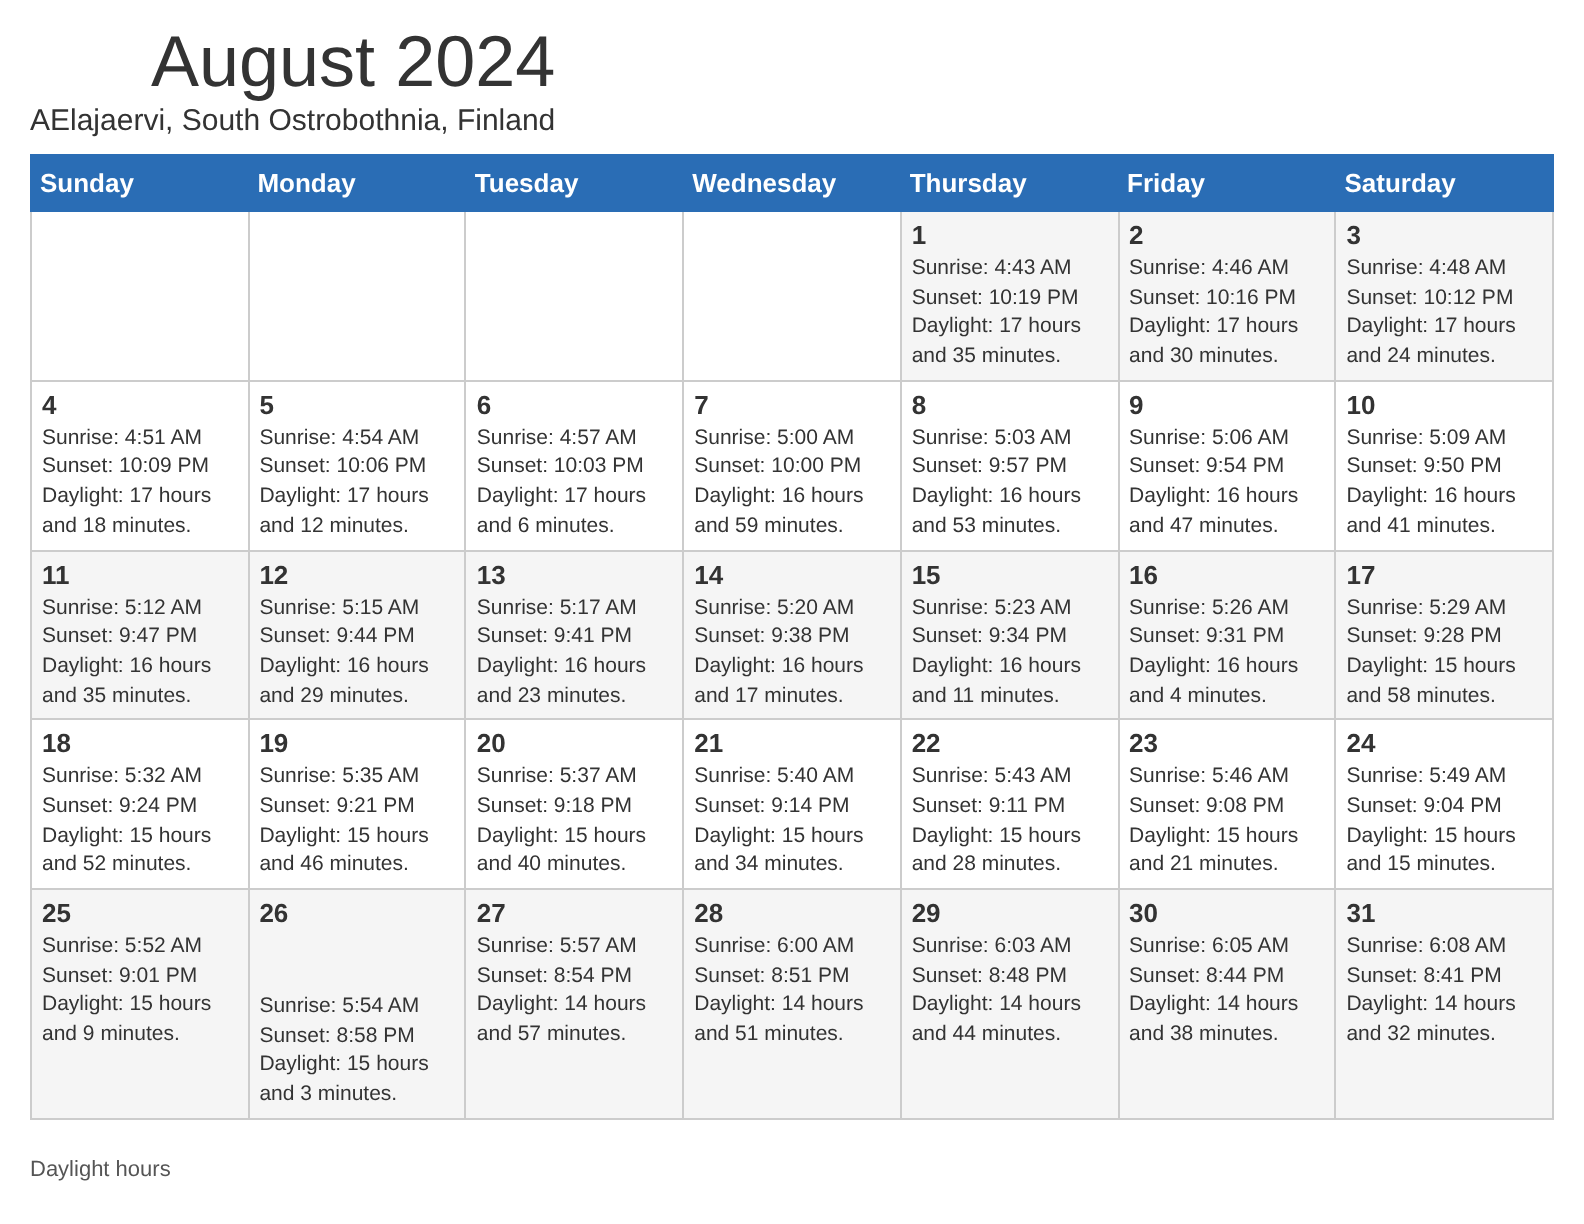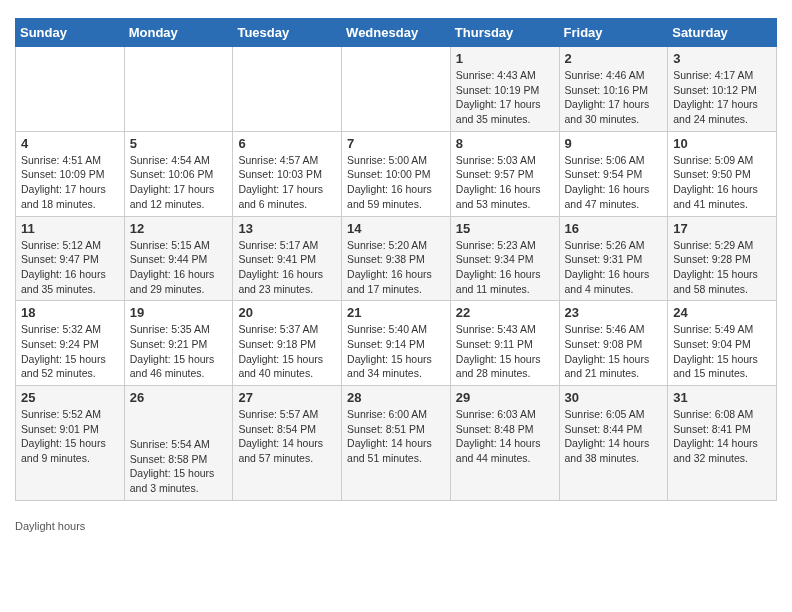--- a/index.html
+++ b/index.html
@@ -75,20 +75,22 @@
     }
     .empty-cell {
       background: #fff !important;
     }
   </style>
 </head>
 <body>
 
 <div class="header">
   <div class="title-block">
+    <h1>August 2024</h1>
+    <h2>AElajaervi, South Ostrobothnia, Finland</h2>
   </div>
 </div>
 
 <table>
   <thead>
     <tr>
     <th>Sunday</th>
         <th>Monday</th>
         <th>Tuesday</th>
         <th>Wednesday</th>
@@ -112,21 +114,21 @@
         </td>
         <td>
           <span class="day-num">2</span>
           <div class="day-info" style="white-space: pre-line;">Sunrise: 4:46 AM
 Sunset: 10:16 PM
 Daylight: 17 hours
 and 30 minutes.</div>
         </td>
         <td>
           <span class="day-num">3</span>
-          <div class="day-info" style="white-space: pre-line;">Sunrise: 4:17 AM
+          <div class="day-info" style="white-space: pre-line;">Sunrise: 4:48 AM
 Sunset: 10:12 PM
 Daylight: 17 hours
 and 24 minutes.</div>
         </td>
       </tr>
       <tr>
         <td>
           <span class="day-num">4</span>
           <div class="day-info" style="white-space: pre-line;">Sunrise: 4:51 AM
 Sunset: 10:09 PM

